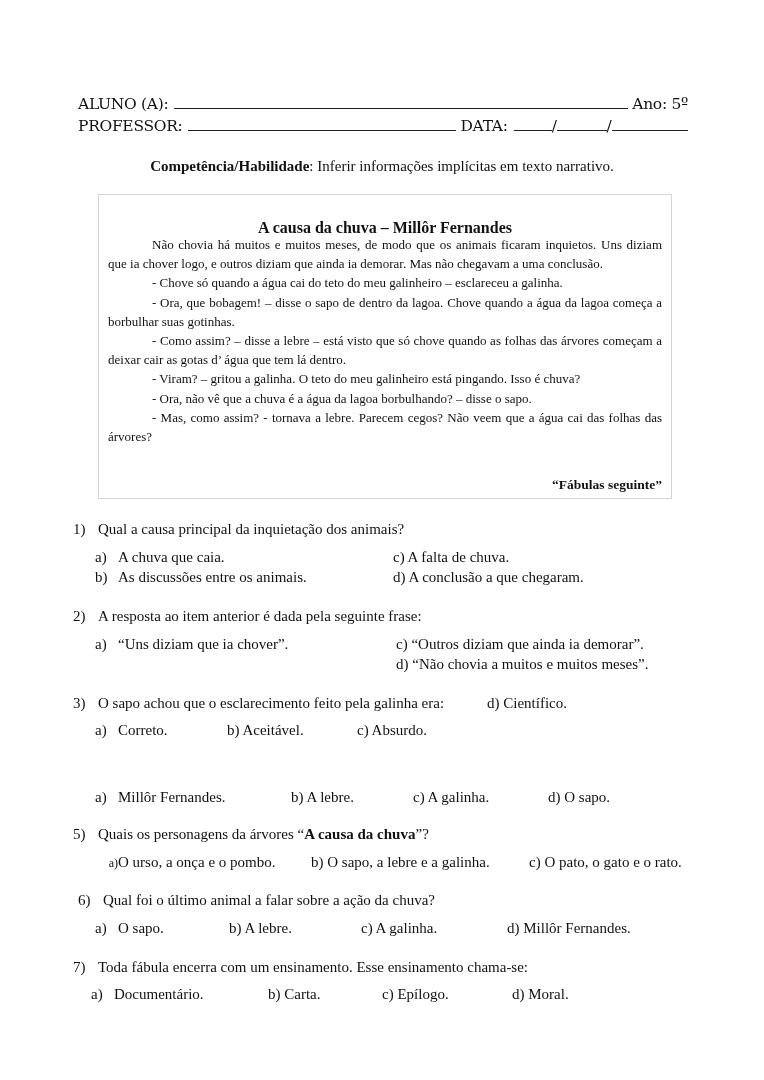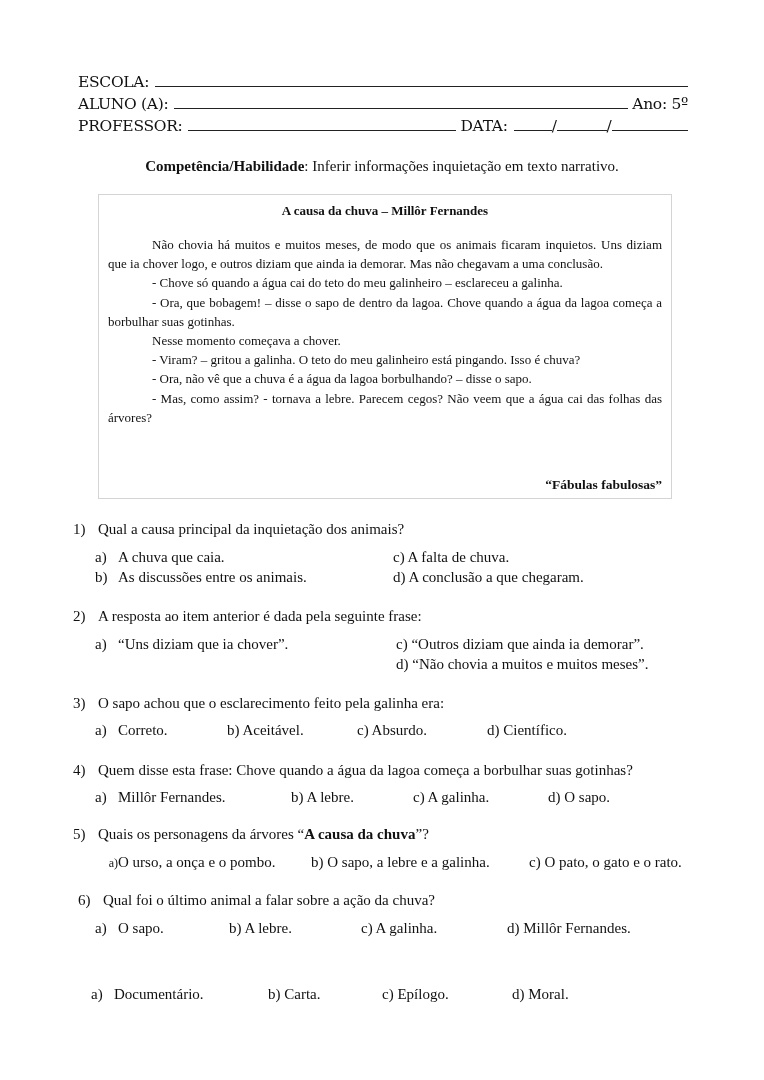--- a/index.html
+++ b/index.html
@@ -10,73 +10,69 @@
   .hdr .lbl { flex: 0 0 auto; }
   .hdr .blank { flex: 1 1 auto; border-bottom: 1px solid #222; height: 14px; margin: 0 4px 0 6px; }
   .hdr .blank.fixed { flex: 0 0 auto; }
   .hdr .sep { flex: 0 0 auto; }
   .hdr .tail { flex: 0 0 auto; }
 
   .competence { position: absolute; left: 0; width: 764px; top: 158px; text-align: center; font-family: "Liberation Serif", serif; font-size: 15px; }
   .competence b { font-weight: bold; }
 
   .textbox { position: absolute; left: 98px; top: 194px; width: 574px; height: 305px; border: 1px solid #d4d4d4; overflow: hidden; box-sizing: border-box; }
-  .textbox .title { text-align: center; font-family: "Liberation Serif", serif; font-weight: bold; font-size: 13px; margin-top: 8px; }
+  .textbox .title { text-align: center; font-family: "Liberation Serif", serif; font-weight: bold; font-size: 16px; margin-top: 24px; }
   .textbox .story { position: absolute; left: 9px; right: 9px; top: 40px; font-family: "Liberation Serif", serif; font-size: 13px; line-height: 19.2px; text-align: justify; }
   .textbox .story p { margin: 0; text-indent: 44px; }
   .textbox .source { position: absolute; right: 9px; top: 282px; font-family: "Liberation Serif", serif; font-weight: bold; font-size: 13.5px; }
 
   .q { position: absolute; font-family: "Liberation Serif", serif; font-size: 15px; white-space: nowrap; }
   .q .num { display: inline-block; width: 25px; }
   .opt { position: absolute; font-family: "Liberation Serif", serif; font-size: 15px; white-space: nowrap; }
   .opt .letter { display: inline-block; width: 23px; }
   .opt.small-letter .letter { font-size: 12px; }
   .q b { font-weight: bold; }
 </style>
 </head>
 <body>
 
 <div class="page">
 
-  <div class="hdr" style="top:72px;">
-    <span class="lbl">ESCOLA:</span>
-    <span class="blank" style="margin-right:0;"></span>
-  </div>
   <div class="hdr" style="top:94px;">
     <span class="lbl">ALUNO (A):</span>
     <span class="blank"></span>
     <span class="tail">Ano: 5º</span>
   </div>
   <div class="hdr" style="top:116px;">
     <span class="lbl">PROFESSOR:</span>
     <span class="blank fixed" style="width:268px;"></span>
     <span class="lbl">DATA:</span>
     <span class="blank fixed" style="width:38px; margin-right:0;"></span>
     <span class="sep">/</span>
     <span class="blank fixed" style="width:50px; margin:0;"></span>
     <span class="sep">/</span>
     <span class="blank" style="margin:0;"></span>
   </div>
 
   <div class="competence">
-    <b>Competência/Habilidade</b><span>: Inferir informações inquietação em texto narrativo.</span>
+    <b>Competência/Habilidade</b><span>: Inferir informações implícitas em texto narrativo.</span>
   </div>
 
   <div class="textbox">
     <div class="title">A causa da chuva – Millôr Fernandes</div>
     <div class="story">
       <p>Não chovia há muitos e muitos meses, de modo que os animais ficaram inquietos. Uns diziam que ia chover logo, e outros diziam que ainda ia demorar. Mas não chegavam a uma conclusão.</p>
       <p>- Chove só quando a água cai do teto do meu galinheiro – esclareceu a galinha.</p>
       <p>- Ora, que bobagem! – disse o sapo de dentro da lagoa. Chove quando a água da lagoa começa a borbulhar suas gotinhas.</p>
-      <p>Nesse momento começava a chover.</p>
+      <p>- Como assim? – disse a lebre – está visto que só chove quando as folhas das árvores começam a deixar cair as gotas d’ água que tem lá dentro.</p>
       <p>- Viram? – gritou a galinha. O teto do meu galinheiro está pingando. Isso é chuva?</p>
       <p>- Ora, não vê que a chuva é a água da lagoa borbulhando? – disse o sapo.</p>
       <p>- Mas, como assim? - tornava a lebre. Parecem cegos? Não veem que a água cai das folhas das árvores?</p>
     </div>
-    <div class="source">“Fábulas fabulosas”</div>
+    <div class="source">“Fábulas seguinte”</div>
   </div>
 
   <div class="q" style="left:73px; top:521px;">
     <span class="num">1)</span><span>Qual a causa principal da inquietação dos animais?</span>
   </div>
   <div class="opt" style="left:95px; top:549px;"><span class="letter">a)</span><span>A chuva que caia.</span></div>
   <div class="opt" style="left:95px; top:569px;"><span class="letter">b)</span><span>As discussões entre os animais.</span></div>
   <div class="opt" style="left:393px; top:549px;"><span>c)</span> <span>A falta de chuva.</span></div>
   <div class="opt" style="left:393px; top:569px;"><span>d)</span> <span>A conclusão a que chegaram.</span></div>
 
@@ -86,43 +82,43 @@
   <div class="opt" style="left:95px; top:636px;"><span class="letter">a)</span><span>“Uns diziam que ia chover”.</span></div>
   <div class="opt" style="left:396px; top:636px;"><span>c)</span> <span>“Outros diziam que ainda ia demorar”.</span></div>
   <div class="opt" style="left:396px; top:656px;"><span>d)</span> <span>“Não chovia a muitos e muitos meses”.</span></div>
 
   <div class="q" style="left:73px; top:695px;">
     <span class="num">3)</span><span>O sapo achou que o esclarecimento feito pela galinha era:</span>
   </div>
   <div class="opt" style="left:95px; top:722px;"><span class="letter">a)</span><span>Correto.</span></div>
   <div class="opt" style="left:227px; top:722px;"><span>b)</span> <span>Aceitável.</span></div>
   <div class="opt" style="left:357px; top:722px;"><span>c)</span> <span>Absurdo.</span></div>
-  <div class="opt" style="left:487px; top:722px;"><span>d)</span> <span>Científico.</span></div>
+  <div class="opt" style="left:487px; top:695px;"><span>d)</span> <span>Científico.</span></div>
 
-  <div class="q" style="left:73px; top:762px;">
-    <span class="num">4)</span><span>Quem disse esta frase: Chove quando a água da lagoa começa a borbulhar suas gotinhas?</span>
-  </div>
   <div class="opt" style="left:95px; top:789px;"><span class="letter">a)</span><span>Millôr Fernandes.</span></div>
   <div class="opt" style="left:291px; top:789px;"><span>b)</span> <span>A lebre.</span></div>
   <div class="opt" style="left:413px; top:789px;"><span>c)</span> <span>A galinha.</span></div>
   <div class="opt" style="left:548px; top:789px;"><span>d)</span> <span>O sapo.</span></div>
 
   <div class="q" style="left:73px; top:826px;">
     <span class="num">5)</span><span>Quais os personagens da árvores “</span><b>A causa da chuva</b><span>”?</span>
   </div>
   <div class="opt small-letter" style="left:95px; top:854px;text-align:right;"><span class="letter">a)</span><span>O urso, a onça e o pombo.</span></div>
   <div class="opt" style="left:311px; top:854px;"><span>b)</span> <span>O sapo, a lebre e a galinha.</span></div>
   <div class="opt" style="left:529px; top:854px;"><span>c)</span> <span>O pato, o gato e o rato.</span></div>
 
   <div class="q" style="left:78px; top:892px;">
     <span class="num">6)</span><span>Qual foi o último animal a falar sobre a ação da chuva?</span>
   </div>
   <div class="opt" style="left:95px; top:920px;"><span class="letter">a)</span><span>O sapo.</span></div>
   <div class="opt" style="left:229px; top:920px;"><span>b)</span> <span>A lebre.</span></div>
   <div class="opt" style="left:361px; top:920px;"><span>c)</span> <span>A galinha.</span></div>
   <div class="opt" style="left:507px; top:920px;"><span>d)</span> <span>Millôr Fernandes.</span></div>
 
+  <div class="q" style="left:73px; top:959px;">
+    <span class="num">7)</span><span>Toda fábula encerra com um ensinamento. Esse ensinamento chama-se:</span>
+  </div>
   <div class="opt" style="left:91px; top:986px;"><span class="letter">a)</span><span>Documentário.</span></div>
   <div class="opt" style="left:268px; top:986px;"><span>b)</span> <span>Carta.</span></div>
   <div class="opt" style="left:382px; top:986px;"><span>c)</span> <span>Epílogo.</span></div>
   <div class="opt" style="left:512px; top:986px;"><span>d)</span> <span>Moral.</span></div>
 
 </div>
 
 </body></html>

